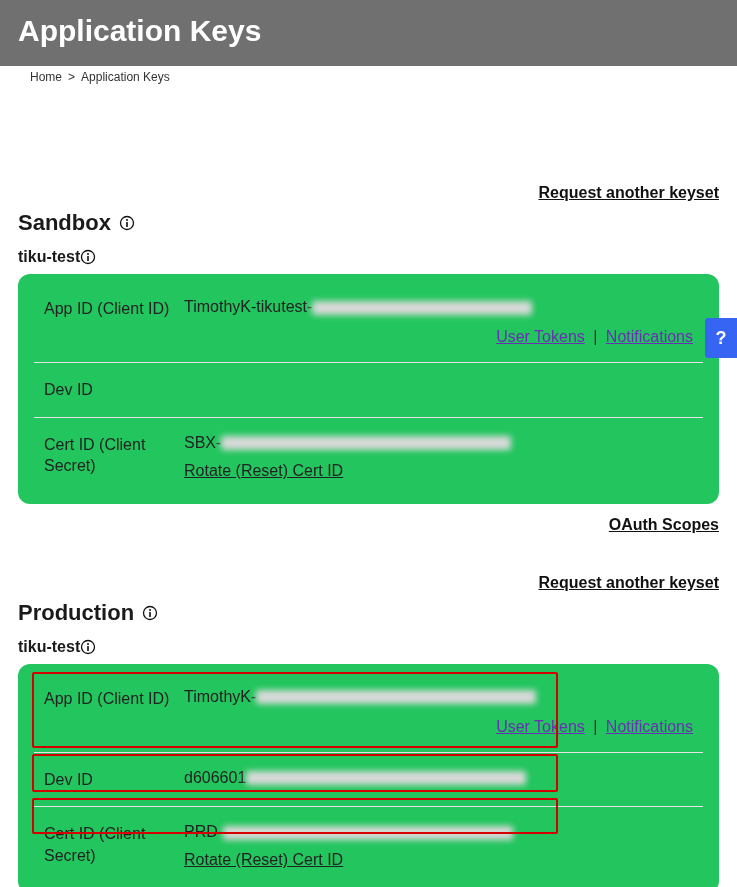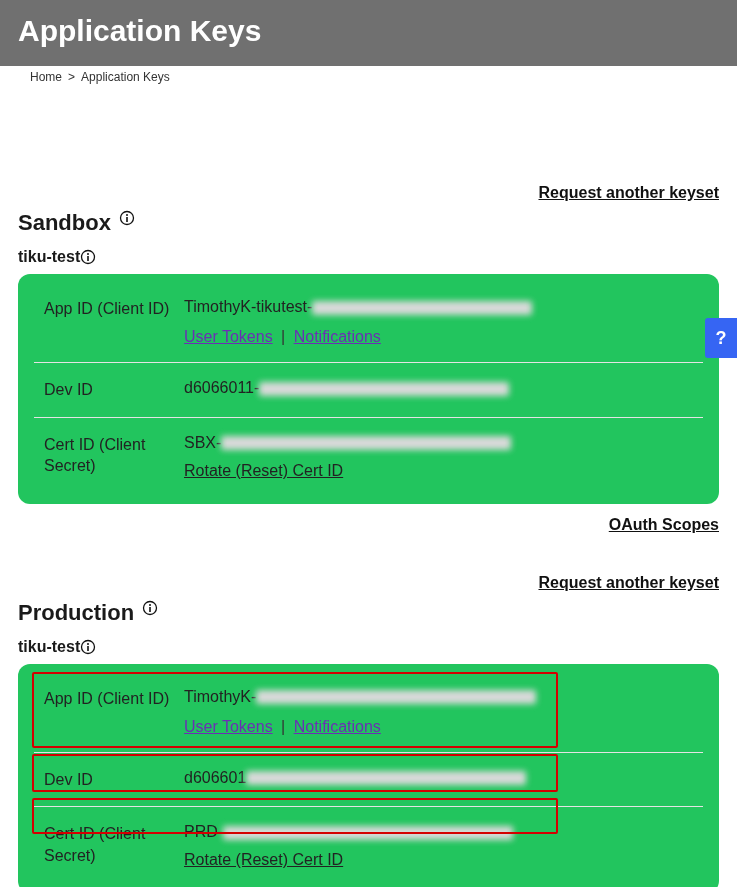--- a/index.html
+++ b/index.html
@@ -49,21 +49,21 @@
     .request-link a {
       color: #111;
       font-weight: 600;
       font-size: 16px;
       text-decoration: underline;
     }
     .section-title {
       font-size: 22px;
       font-weight: 700;
       display: flex;
-      align-items: flex-start;
+      align-items: center;
       gap: 8px;
       margin-bottom: 12px;
     }
     .app-name {
       font-size: 16px;
       font-weight: 700;
       display: flex;
       align-items: center;
       margin-bottom: 8px;
     }
@@ -106,20 +106,21 @@
     .blurred-rest {
       display: inline-block;
       background: #d9d9d9;
       height: 14px;
       filter: blur(3px);
       border-radius: 2px;
       vertical-align: middle;
     }
     .links {
       margin-top: 12px;
+      text-align: right;
     }
     .links a, .rotate-link {
       color: #6b2fb5;
       text-decoration: underline;
       font-size: 16px;
     }
     .rotate-link {
       color: #222;
       display: inline-block;
       margin-top: 10px;
@@ -204,23 +205,20 @@
           <span>TimothyK-tikutest-</span><span class="blurred-rest" style="width:220px"></span>
           <div class="links">
             <a href="#">User Tokens</a>
             <span class="sep">|</span>
             <a href="#">Notifications</a>
           </div>
         </div>
       </div>
       <div class="row">
         <div class="row-label">Dev ID</div>
-        <div class="row-value">
-          <span>d6066011-</span><span class="blurred-rest" style="width:250px"></span>
-        </div>
       </div>
       <div class="row">
         <div class="row-label">Cert ID (Client Secret)</div>
         <div class="row-value">
           <span>SBX-</span><span class="blurred-rest" style="width:290px"></span>
           <div><a href="#" class="rotate-link">Rotate (Reset) Cert ID</a></div>
         </div>
       </div>
     </div>
     <div class="oauth-scopes">

